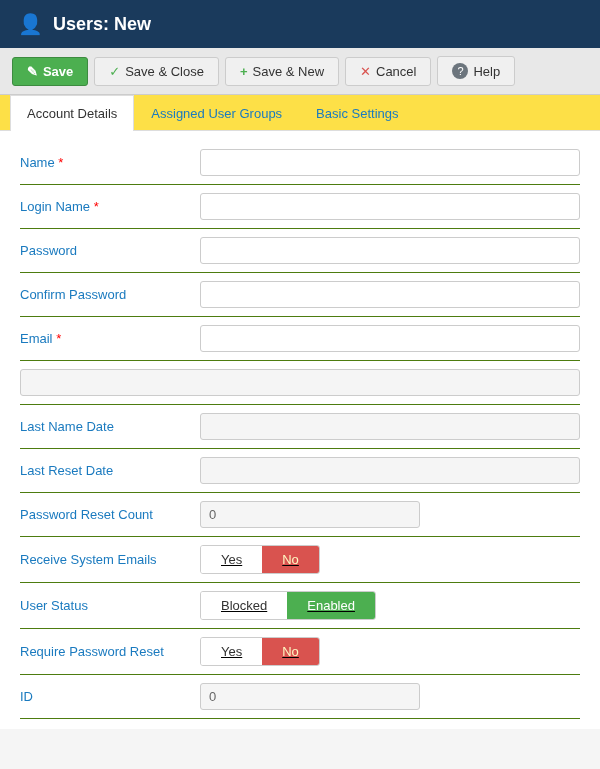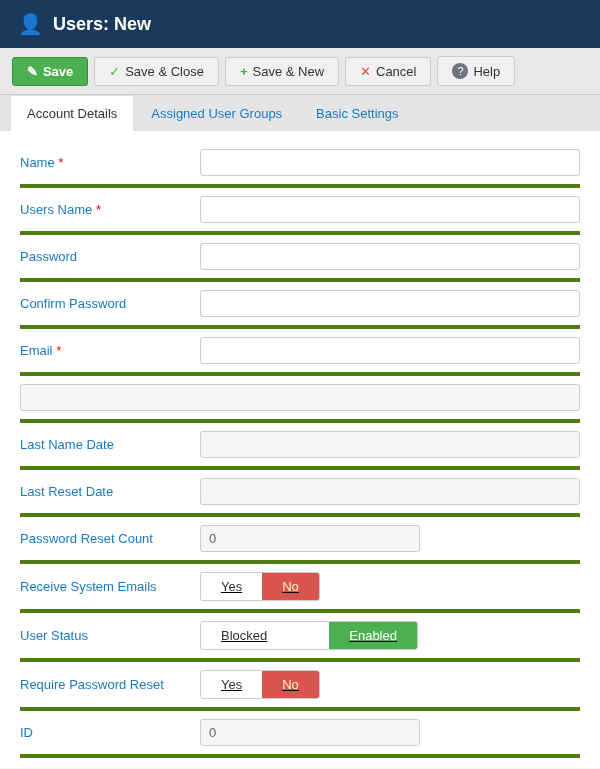--- a/index.html
+++ b/index.html
@@ -53,21 +53,21 @@
       background: white;
       margin: 0;
       padding: 0;
     }
 
     
     .tabs {
       display: flex;
       border-bottom: 1px solid #ddd;
       padding: 0 10px;
-      background: #e5e5e5;
+      background: #fde047;
     }
     .tab {
       padding: 10px 16px;
       cursor: pointer;
       font-size: 13px;
       border: 1px solid transparent;
       border-bottom: none;
       margin-bottom: -1px;
       color: #1a7abf;
     }
@@ -80,21 +80,21 @@
     }
 
     
     .form {
       padding: 10px 20px;
     }
     .form-row {
       display: flex;
       align-items: center;
       padding: 8px 0;
-      border-bottom: 4px solid #4d7c0f;
+      border-bottom: 1px solid #4d7c0f;
       min-height: 44px;
     }
     .form-label {
       width: 180px;
       color: #1a7abf;
       font-size: 13px;
       flex-shrink: 0;
     }
     .required { color: red; }
     .form-control {
@@ -131,21 +131,20 @@
       background: white;
       color: #333;
     }
     .toggle-btn.active-no {
       background: #d9534f;
       color: #fef9c3;
     }
     .toggle-btn.active-enabled {
       background: #4caf50;
       color: white;
-      margin-left: 42px;
     }
     .toggle-btn.active-blocked {
       background: white;
       color: #333;
       text-align: right;
     }
   </style>
 </head>
 <body>
 
@@ -196,21 +195,21 @@
     <div class="form-row">
       <label class="form-label">
         <span>Name</span>
         <span class="required"> *</span>
       </label>
       <input type="text" class="form-control" style="">
     </div>
 
     <div class="form-row">
       <label class="form-label">
-        <span>Users Name</span>
+        <span>Login Name</span>
         <span class="required"> *</span>
       </label>
       <input type="text" class="form-control" style="">
     </div>
 
     <div class="form-row">
       <label class="form-label">
         <span>Password</span>
       </label>
       <input type="password" class="form-control" style="">

